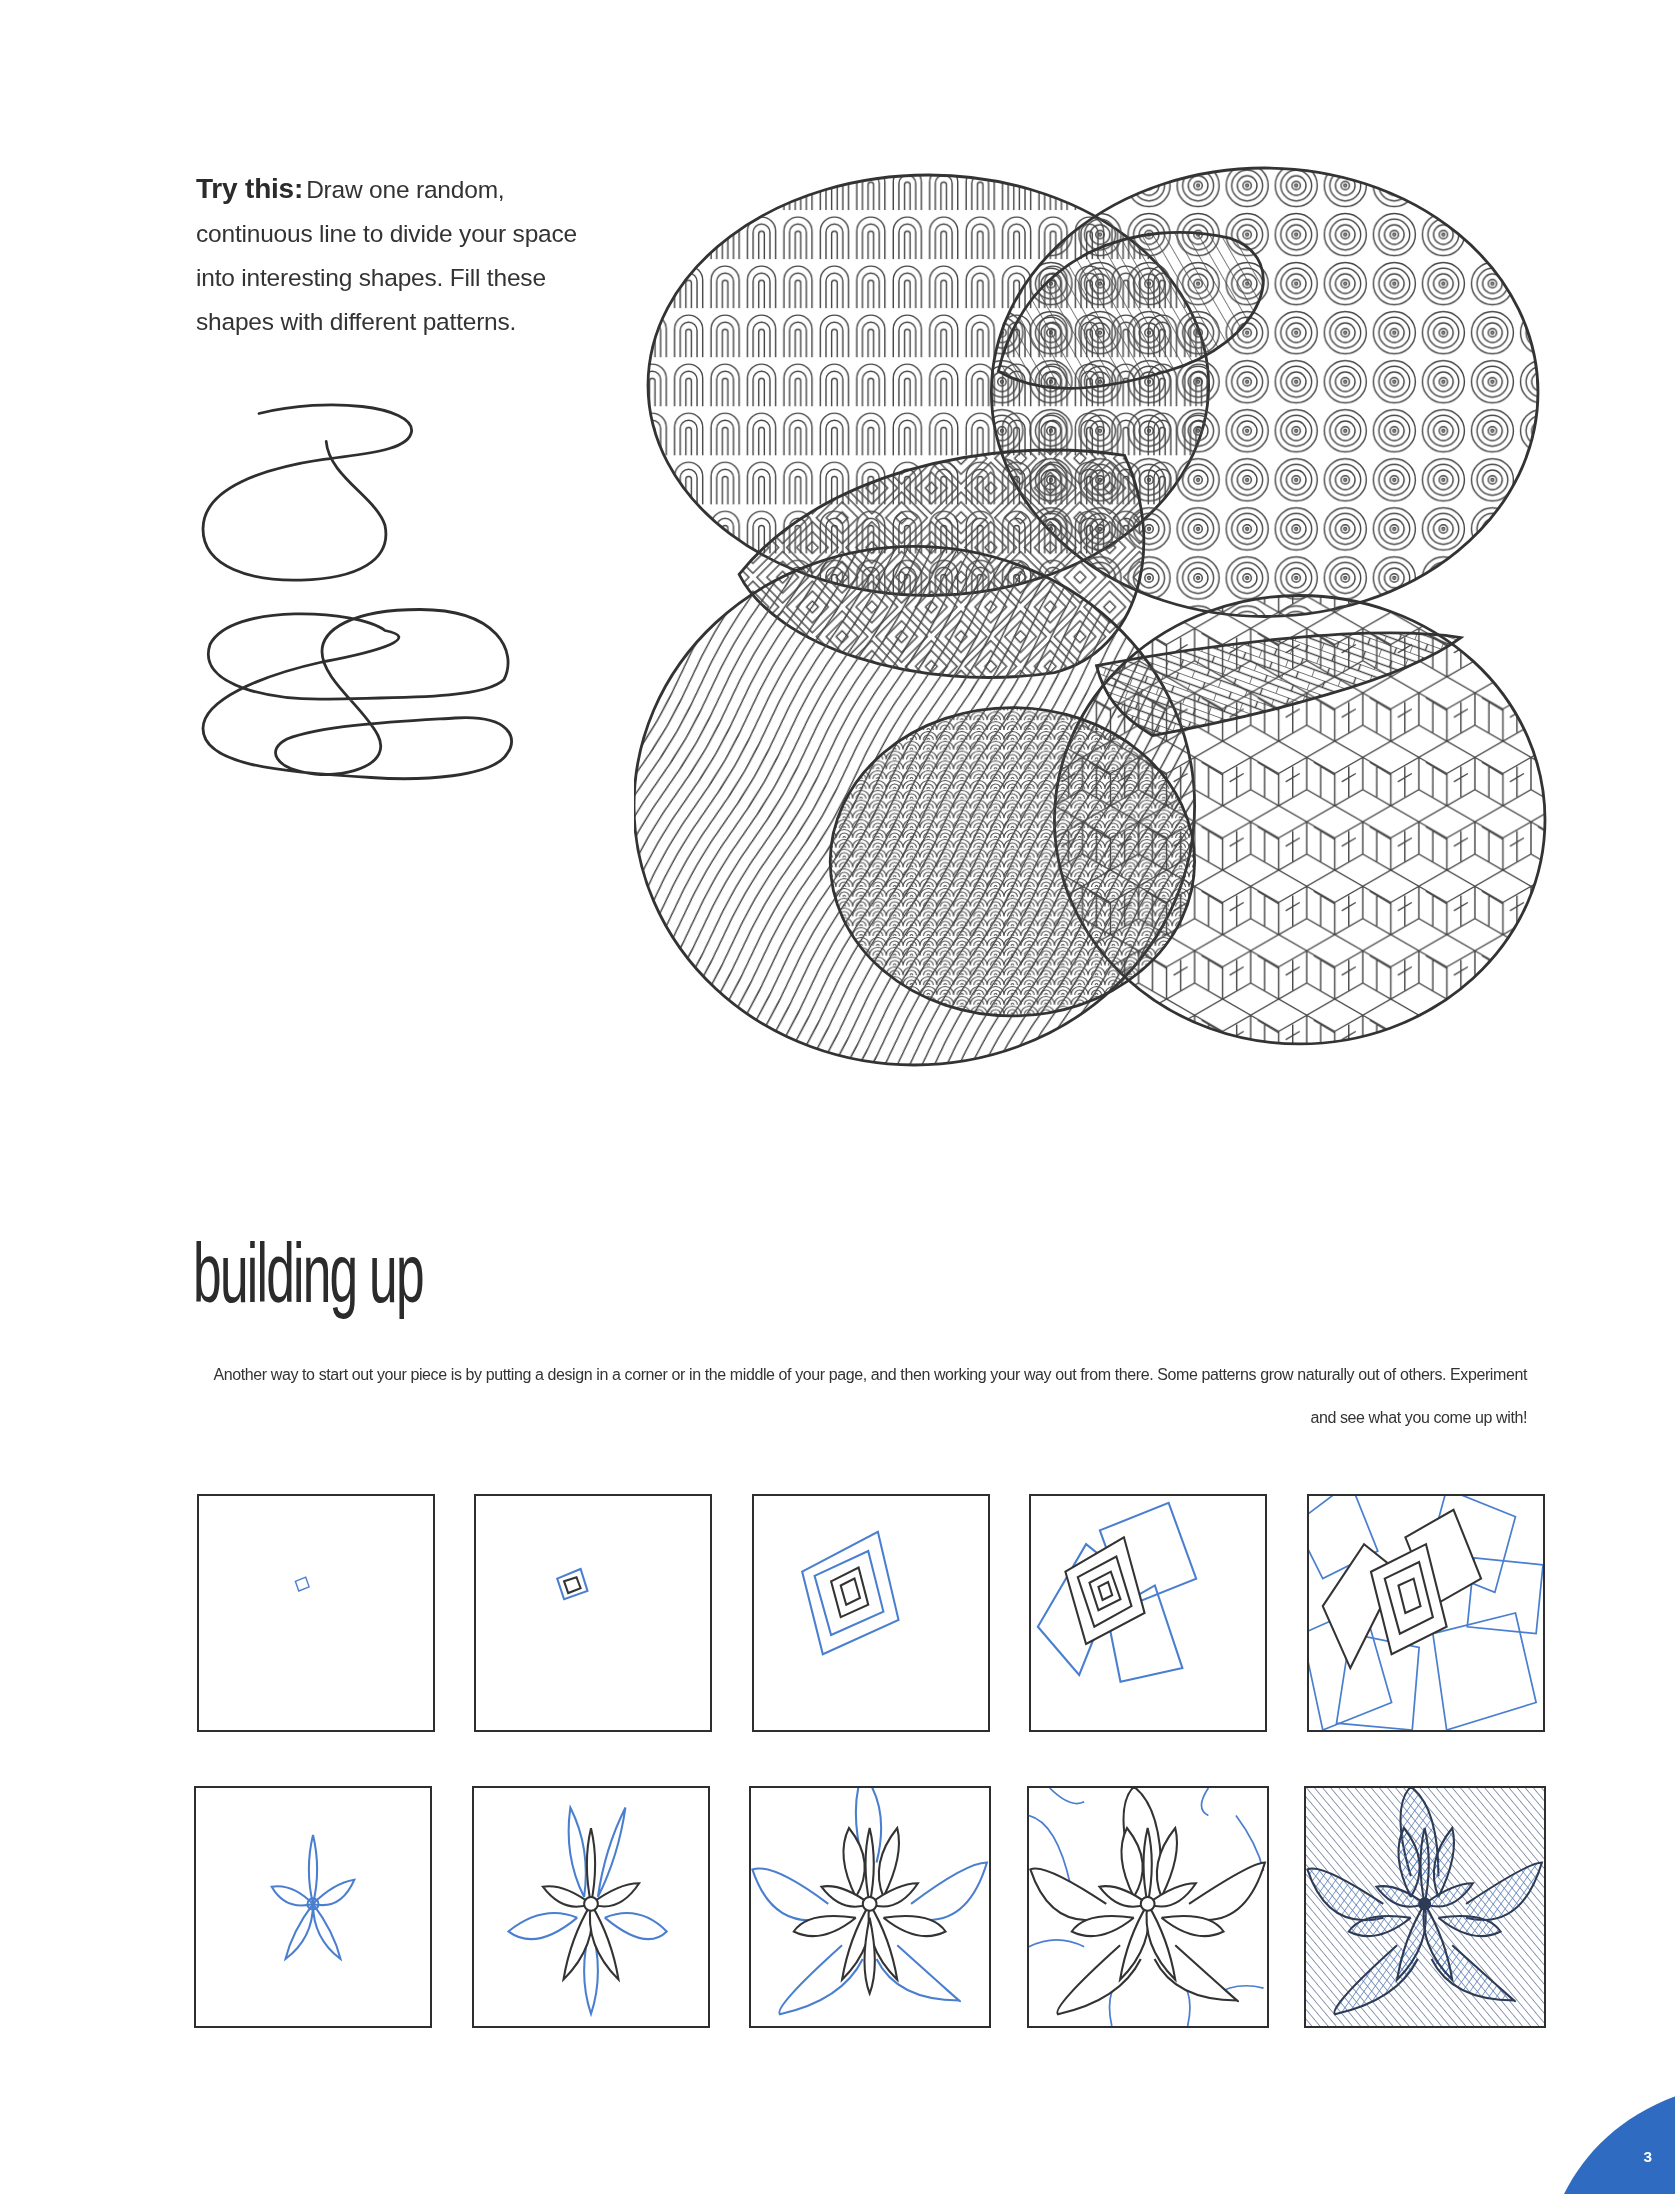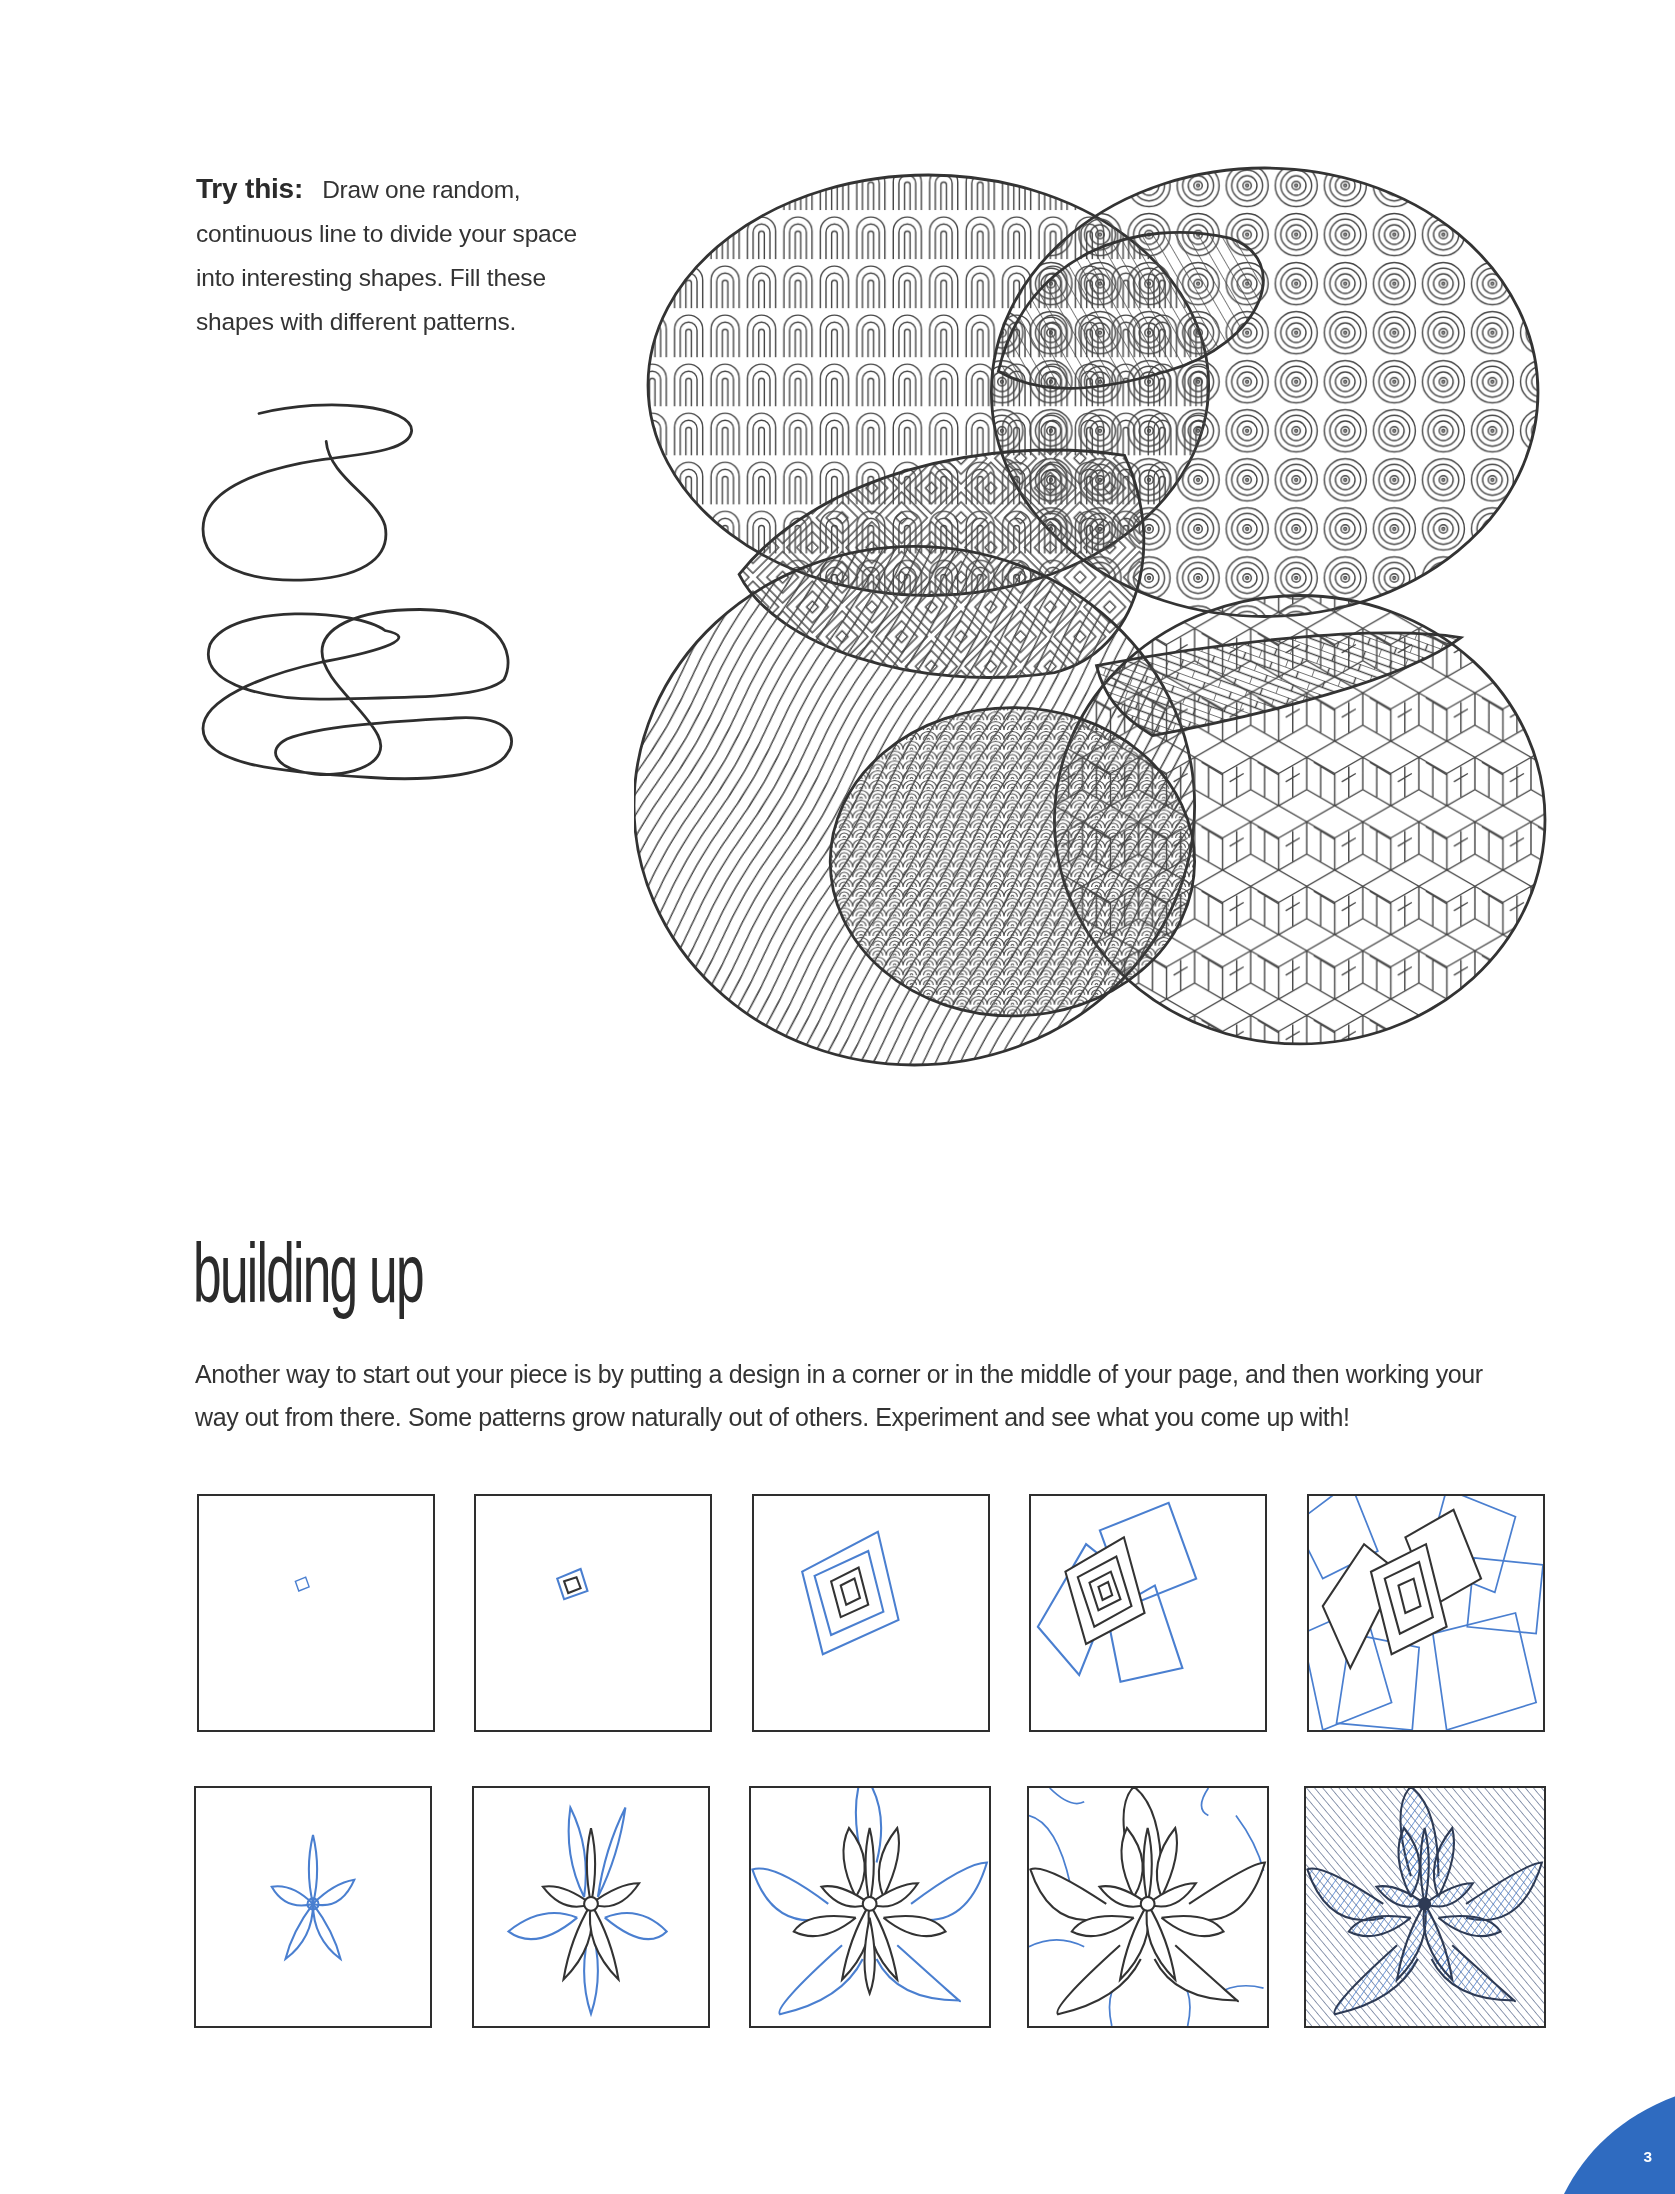--- a/index.html
+++ b/index.html
@@ -1,24 +1,24 @@
 <!DOCTYPE html>
 <html style="font-size:11.2px"><head>
 <meta charset="utf-8">
 <style>
   html, body { margin:0; padding:0; background:#ffffff; }
   body { width:1676px; height:2194px; position:relative; overflow:hidden;
          font-family:"Liberation Sans", sans-serif; color:#2a2a2a; }
   .abs { position:absolute; }
   .try-text { left:196px; top:167px; width:420px; font-size:24.5px; line-height:44px; color:#333; letter-spacing:-0.2px; }
-  .try-label { font-weight:bold; font-size:28px; margin-right:19px; color:#2b2b2b; }
+  .try-label { font-weight:bold; font-size:28px; margin-right:3px; color:#2b2b2b; }
   .heading { left:193px; top:1226px; font-family:"Liberation Sans Narrow","Liberation Sans", sans-serif;
              font-size:83px; font-weight:normal; letter-spacing:-2.8px; color:#2b2b2b;
              transform:scaleX(0.62); transform-origin:left top; white-space:nowrap; }
-  .intro { left:195px; top:1353px; width:1332px; font-size:25px; line-height:43px; color:#333; letter-spacing:-0.4px; }
+  .intro { left:195px; top:1353px; width:1332px; font-size:16px; line-height:43px; color:#333; letter-spacing:-0.4px;text-align:right; }
   .panel { position:absolute; border:2.8px solid #2e2e2e; background:#fff; box-sizing:border-box; overflow:hidden; }
   .panel svg { position:absolute; left:0; top:0; width:100%; height:100%; }
   .page-corner { right:0; bottom:0; width:119px; height:105px; }
   .page-num { right:24px; bottom:28px; font-size:15.4px; font-weight:bold; color:#fff; }
 </style>
 </head>
 <body>
 
 <div class="abs try-text">
   <span class="try-label">Try this:</span><span>Draw one random, continuous line to divide your space into interesting shapes. Fill these shapes with different patterns.</span>

